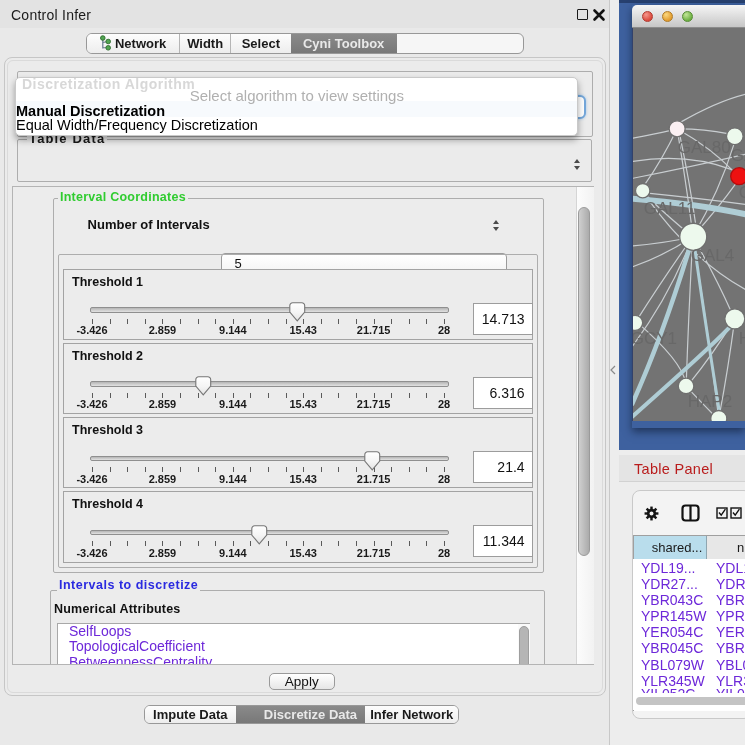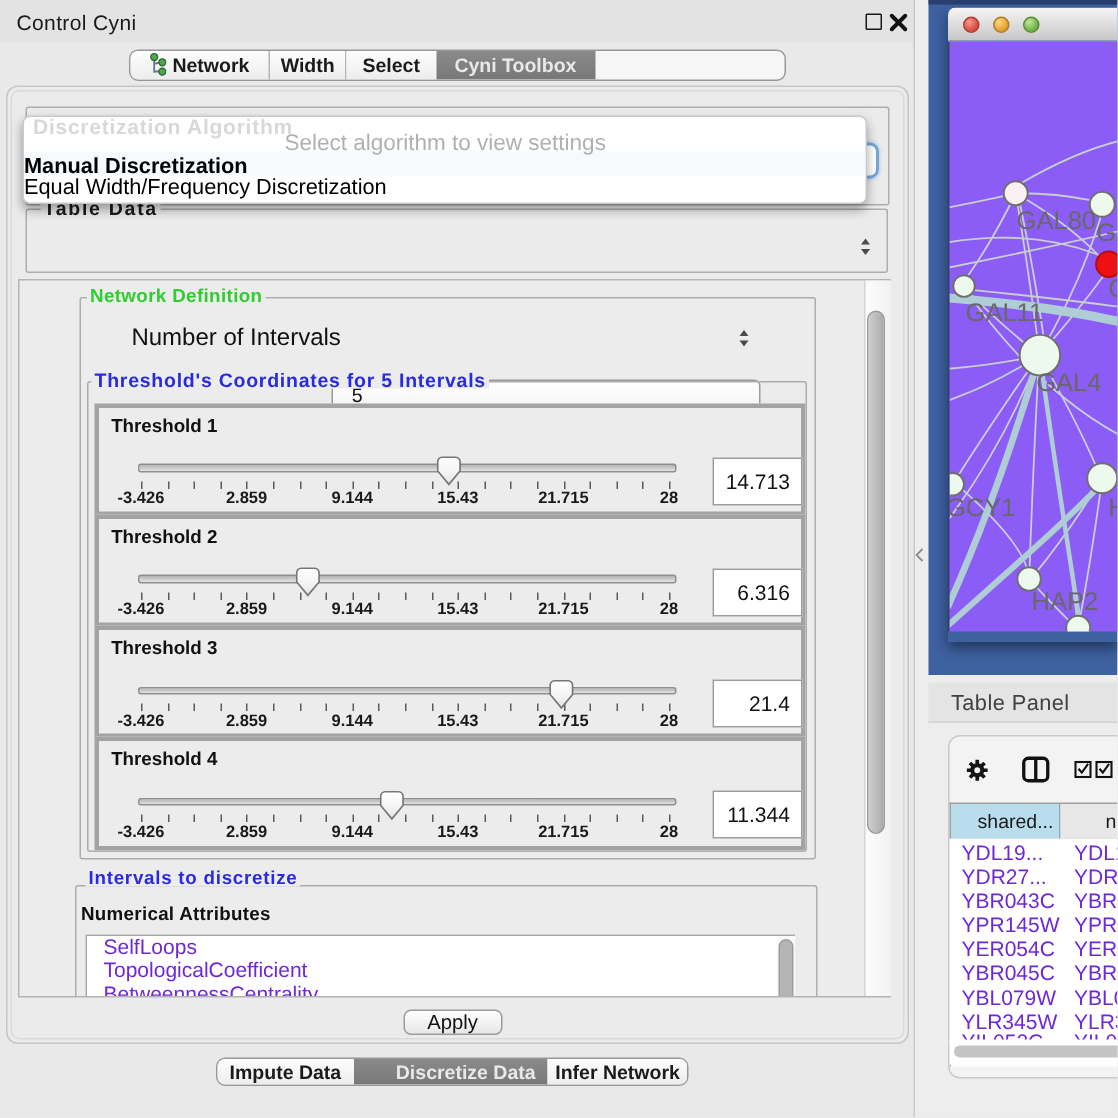--- a/index.html
+++ b/index.html
@@ -9,37 +9,37 @@
 .tseg{display:flex;align-items:center;justify-content:center;font-size:13px;font-weight:bold;color:#1a1a1a;
   background:linear-gradient(#fdfdfd,#ededed);}
 .dark{background:linear-gradient(#8a8a8a,#787878);color:#e9e9e9;}
 .groupbox{position:absolute;border:1px solid #adadad;border-radius:2px;}
 .gtitle{position:absolute;background:#ececec;padding:0 2px;line-height:11px;}
 .combo{position:absolute;background:linear-gradient(#ffffff,#f4f4f4);border:1px solid #9b9b9b;border-radius:4px;
   font-size:13px;color:#111;margin-top:37px;}
 .spin{position:absolute;width:0;height:0;border-left:3.5px solid transparent;border-right:3.5px solid transparent;}
 .spin.up{border-bottom:4.5px solid #4a4a4a;}
 .spin.dn{border-top:4.5px solid #4a4a4a;}
-.tbox{position:absolute;left:50px;width:468px;height:69.3px;border:3px solid #a3a3a3;background:#ececec;}
+.tbox{position:absolute;left:50px;width:468px;height:69.3px;border:1px solid #a3a3a3;background:#ececec;}
 .ttitle{position:absolute;left:8.1px;top:5px;font-size:12.5px;font-weight:bold;color:#111;}
 .track{position:absolute;left:26px;top:37.5px;width:357px;height:3.5px;border:1px solid #8f8f8f;border-radius:2px;
   background:linear-gradient(#b5b5b5,#e2e2e2);}
 .tick{position:absolute;top:49px;width:1px;height:5px;background:#5a5a5a;}
 .tlab{position:absolute;top:54.5px;font-size:11px;font-weight:bold;color:#1a1a1a;transform:translateX(-50%);}
 .vbox{position:absolute;left:408.6px;top:33px;width:51px;height:30px;border:1px solid #9c9c9c;background:#fff;
   font-size:14px;color:#111;text-align:right;line-height:30px;padding-right:7px;}
 .thumb{position:absolute;top:32.5px;}
 .row{position:absolute;font-size:12.5px;color:#6d28d9;white-space:pre;}
 </style>
 </head>
 <body>
 
 <div class="abs" style="left:0;top:0;width:609px;height:745px;background:#e9e9e9;"></div>
 <div class="abs" style="left:0;top:0;width:609px;height:28px;background:#e3e3e3;"></div>
-<div class="abs" style="left:11px;top:6.5px;font-size:14px;letter-spacing:0.25px;color:#1a1a1a;">Control Cyni</div>
+<div class="abs" style="left:11px;top:6.5px;font-size:14px;letter-spacing:0.25px;color:#1a1a1a;">Control Infer</div>
 <div class="abs" style="left:577px;top:9px;width:9px;height:9px;border:1.6px solid #1a1a1a;border-radius:1px;"></div>
 <svg class="abs" style="left:592px;top:8px;" width="14" height="14" viewBox="0 0 14 14">
  <path d="M2.5,2.5 L11.5,11.5 M11.5,2.5 L2.5,11.5" stroke="#111" stroke-width="2.6" stroke-linecap="round"></path>
 </svg>
 
 <div class="abs" style="left:86px;top:32.7px;width:438px;height:21.3px;border:1px solid #989898;border-radius:6px;
   overflow:hidden;display:flex;box-sizing:border-box;background:#f6f6f6;">
  <div class="tseg" style="width:93.2px;border-right:1px solid #b5b5b5;box-sizing:border-box;">
    <svg width="11" height="16" viewBox="0 0 11 16" style="margin-right:4px;">
      <path d="M2.8,3.5 L2.8,13.5 M2.8,7.5 L8,6.5 M2.8,12.5 L8,12.8" stroke="#66788c" stroke-width="1.2" fill="none"></path>
@@ -65,27 +65,26 @@
 <div class="groupbox" style="left:17px;top:139px;width:573px;height:41px;"></div>
 <div class="gtitle" style="left:27px;top:133px;font-size:13px;font-weight:bold;letter-spacing:1.15px;color:#1a1a1a;">Table Data</div>
 <div class="combo" style="left:25.5px;top:154.5px;width:560.5px;height:19px;line-height:18px;font-size:14.5px;letter-spacing:0.85px;">
   <span style="padding-left:8.5px;">galFiltered.sif default node</span></div>
 <div class="spin up" style="left:574px;top:158.5px;"></div>
 <div class="spin dn" style="left:574px;top:166px;"></div>
 
 <div class="abs" id="scrollpane" style="left:12px;top:186px;width:582px;height:479px;border:1px solid #b4b4b4;
   background:#ececec;box-sizing:border-box;overflow:hidden;">
     <div class="groupbox" style="left:40px;top:11px;width:489px;height:373px;"></div>
-    <div class="gtitle" style="left:45px;top:5px;font-size:12.5px;font-weight:bold;letter-spacing:0.25px;color:#30cc30;">Network Definition</div>
-    <div class="abs" style="left:74.6px;top:30px;font-size:16px;font-weight:normal;color:#111;">Number of Intervals</div>
+    <div class="gtitle" style="left:45px;top:5px;font-size:12.5px;font-weight:bold;letter-spacing:0.25px;color:#30cc30;">Interval Coordinates</div>
+    <div class="abs" style="left:74.6px;top:30px;font-size:13px;font-weight:bold;color:#111;">Number of Intervals</div>
     <div class="combo" style="left:207.5px;top:29px;width:284px;height:19px;line-height:19px;"><span style="padding-left:13px;">5</span></div>
     <div class="spin up" style="left:480px;top:32.5px;"></div>
     <div class="spin dn" style="left:480px;top:40px;"></div>
     <div class="groupbox" style="left:45px;top:67px;width:478px;height:312px;"></div>
-    <div class="gtitle" style="left:48px;top:61px;font-size:13px;font-weight:bold;letter-spacing:0.5px;color:#2a2ae0;">Threshold's Coordinates for 5 Intervals</div>
     <div class="tbox" style="top:81.5px;">
       <div class="ttitle">Threshold 1</div>
       <div class="track"></div>
       <div class="tick" style="left:28px;"></div>
       <div class="tick" style="left:45.6px;"></div>
       <div class="tick" style="left:63.2px;"></div>
       <div class="tick" style="left:80.80000000000001px;"></div>
       <div class="tick" style="left:98.4px;"></div>
       <div class="tick" style="left:116px;"></div>
       <div class="tick" style="left:133.60000000000002px;"></div>
@@ -292,21 +291,21 @@
 <div class="abs" style="left:631.5px;top:5px;width:113.5px;height:423px;box-shadow:0 4px 8px rgba(10,20,40,0.55);"></div>
 <div class="abs" style="left:631.5px;top:5px;width:113.5px;height:22.5px;border-top-left-radius:5px;
   background:linear-gradient(#f6f6f6,#c6c6c6);border-bottom:1px solid #8b8b8b;box-sizing:border-box;"></div>
 <div class="abs" style="left:641.5px;top:11px;width:11px;height:11px;border-radius:50%;
   background:radial-gradient(circle at 35% 30%,#f5978d,#da493c 70%);border:1px solid #b03a30;box-sizing:border-box;"></div>
 <div class="abs" style="left:661.5px;top:11px;width:11px;height:11px;border-radius:50%;
   background:radial-gradient(circle at 35% 30%,#fbd87f,#e29c2e 70%);border:1px solid #b07b25;box-sizing:border-box;"></div>
 <div class="abs" style="left:681.5px;top:11px;width:11px;height:11px;border-radius:50%;
   background:radial-gradient(circle at 35% 30%,#c3e698,#6db042 70%);border:1px solid #568c34;box-sizing:border-box;"></div>
 
-<div class="abs" style="left:631.5px;top:27.5px;width:113.5px;height:393.5px;background:#8b5cf6;overflow:hidden;border-left:1px solid #32416b;box-sizing:border-box;text-align:center;">
+<div class="abs" style="left:631.5px;top:27.5px;width:113.5px;height:393.5px;background:#737373;overflow:hidden;border-left:1px solid #32416b;box-sizing:border-box;text-align:center;">
 <svg width="114" height="394" viewBox="631.5 27.5 113.5 393.5" style="position:absolute;left:0;top:0;">
  <g fill="none" stroke="#c9ced1" stroke-width="1.2">
   <path d="M678,122 Q716,100 746,93"></path>
   <path d="M675.4,128.2 Q660,160 643,184"></path>
   <path d="M675.4,128.2 Q702,128 726,133"></path>
   <path d="M675.4,128.2 Q710,148 731,170"></path>
   <path d="M675.4,128.2 Q684,180 690,226"></path>
   <path d="M678,134 Q688,182 694,224"></path>
   <path d="M691,236 Q665,215 646,196"></path>
   <path d="M691,236 Q716,208 734,183"></path>
@@ -353,21 +352,21 @@
   <text x="689" y="260">GAL4</text>
   <text x="629" y="343">GCY1</text>
   <text x="737" y="343">H</text>
   <text x="686" y="406">HAP2</text>
  </g>
 </svg>
 </div>
 
 <div class="abs" style="left:619px;top:449.5px;width:126px;height:295.5px;background:#ededed;"></div>
 <div class="abs" style="left:619px;top:454.5px;width:126px;height:27px;background:#e4e4e4;border-bottom:1px solid #d2d2d2;box-sizing:border-box;"></div>
-<div class="abs" style="left:634px;top:460.5px;font-size:14.5px;letter-spacing:0.3px;color:#404040;">Table Panel</div>
+<div class="abs" style="left:634px;top:460.5px;font-size:14.5px;letter-spacing:0.3px;color:#b91c1c;">Table Panel</div>
 
 <div class="abs" style="left:632px;top:490px;width:120px;height:228.5px;border-radius:8px;background:#f3f3f3;
   border:1px solid #c9c9c9;box-sizing:border-box;"></div>
 
 <svg class="abs" style="left:644px;top:506px;" width="15" height="15" viewBox="0 0 16 16">
  <g fill="#151515">
       <circle cx="8" cy="8" r="5"></circle>
  <g stroke="#151515" stroke-width="2.6">
   <line x1="8" y1="0.6" x2="8" y2="4"></line>
         <line x1="8" y1="12" x2="8" y2="15.4"></line>

